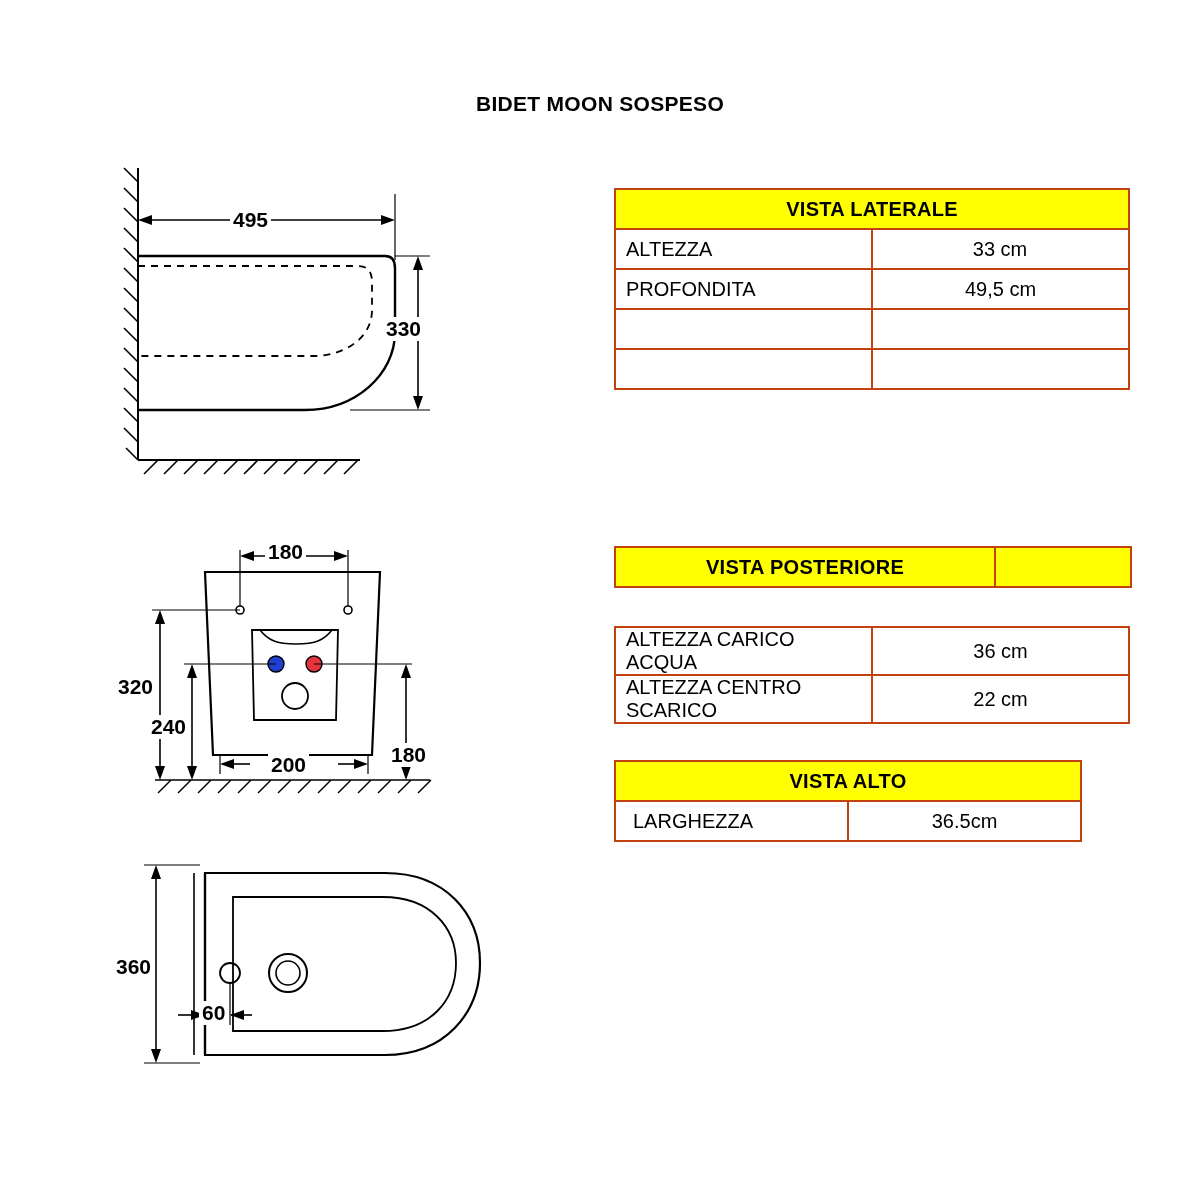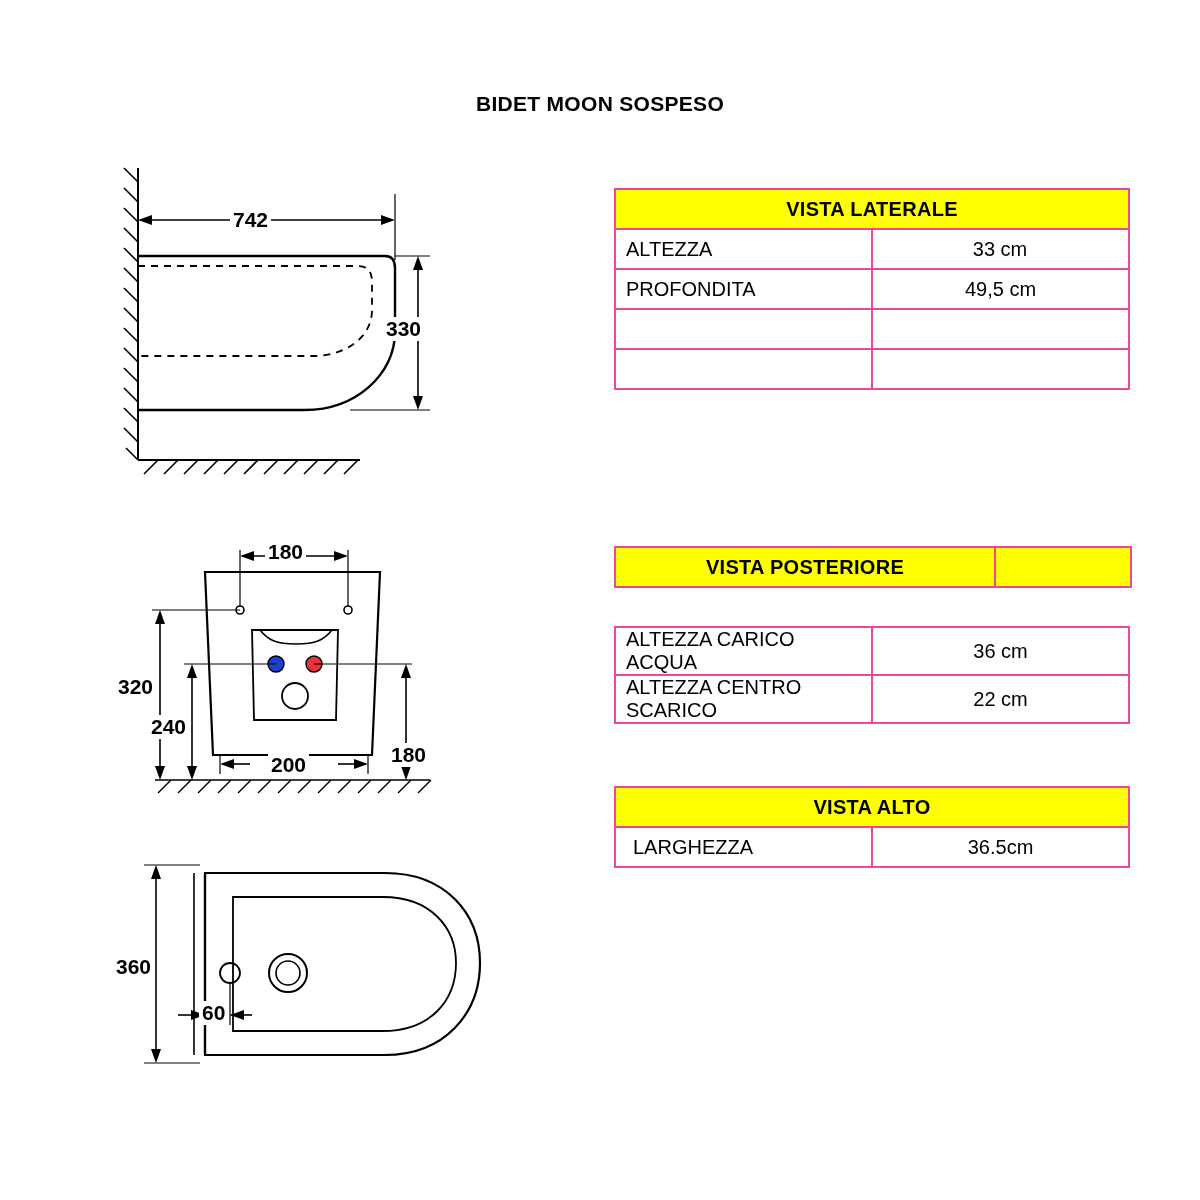--- a/index.html
+++ b/index.html
@@ -37,21 +37,21 @@
     padding: 0 3px;
     white-space: nowrap;
   }
   
   .tbl {
     position: absolute;
     border-collapse: collapse;
     table-layout: fixed;
   }
   .tbl td {
-    border: 2px solid #ec4899;
+    border: 2px solid #c2410c;
     height: 40px;
     font-size: 20px;
     padding: 0 10px;
     vertical-align: middle;
   }
   .tbl td.val {
     text-align: center;
   }
   .hdr td {
     background: #ffff00;
@@ -120,21 +120,21 @@
         <path d="M38,60 L52,55 L52,65 Z" fill="#000" stroke="none"></path>
         <path d="M295,60 L281,55 L281,65 Z" fill="#000" stroke="none"></path>
 
         <line x1="295" y1="96" x2="330" y2="96" stroke-width="1.2"></line>
         <line x1="250" y1="250" x2="330" y2="250" stroke-width="1.2"></line>
         <line x1="318" y1="102" x2="318" y2="244" stroke-width="1.6"></line>
         <path d="M318,96 L313,110 L323,110 Z" fill="#000" stroke="none"></path>
         <path d="M318,250 L313,236 L323,236 Z" fill="#000" stroke="none"></path>
       </g>
     </svg>
-    <div class="dim-label" style="left:130px; top:48px;">742</div>
+    <div class="dim-label" style="left:130px; top:48px;">495</div>
     <div class="dim-label" style="left:283px; top:157px;">330</div>
   </div>
 
   <div class="drawing" style="left:100px; top:530px; width:460px; height:300px;">
     <svg width="460" height="300" viewBox="0 0 460 300" xmlns="http://www.w3.org/2000/svg">
       <g stroke="#000" fill="none" stroke-width="2">
 
         <path d="M105,42 L280,42 L272,225 L113,225 Z" stroke-width="2.2"></path>
 
         <circle cx="140" cy="80" r="4" stroke-width="1.6"></circle>
@@ -274,21 +274,21 @@
       <td>ALTEZZA CARICO ACQUA</td>
       <td class="val">36 cm</td>
     </tr>
     <tr>
       <td>ALTEZZA CENTRO SCARICO</td>
       <td class="val">22 cm</td>
     </tr>
   </tbody>
     </table>
 
-  <table class="tbl" style="left:614px; top:786px; width:516px;">
+  <table class="tbl" style="left:614px; top:760px; width:468px;">
     <tbody>
         <tr class="hdr">
       <td colspan="2">VISTA ALTO</td>
     </tr>
     <tr>
       <td style="width:380px;padding-left:17px;">LARGHEZZA</td>
       <td class="val" style="width:136px;">36.5cm</td>
     </tr>
   </tbody>
     </table>

